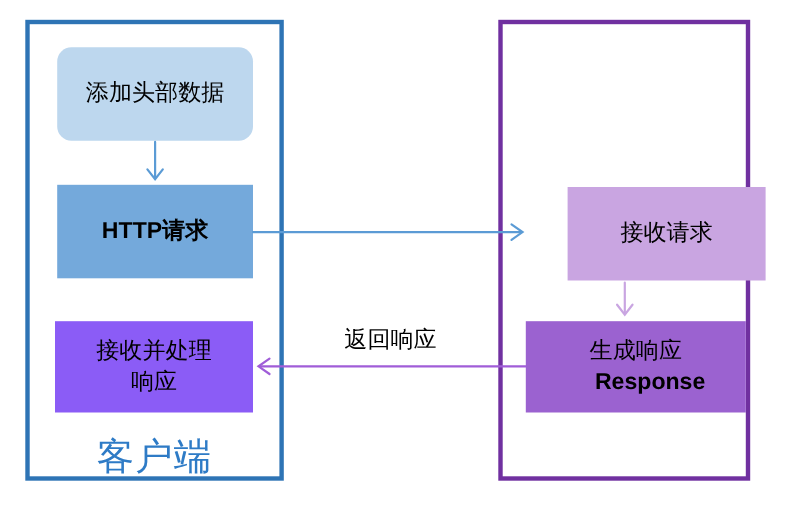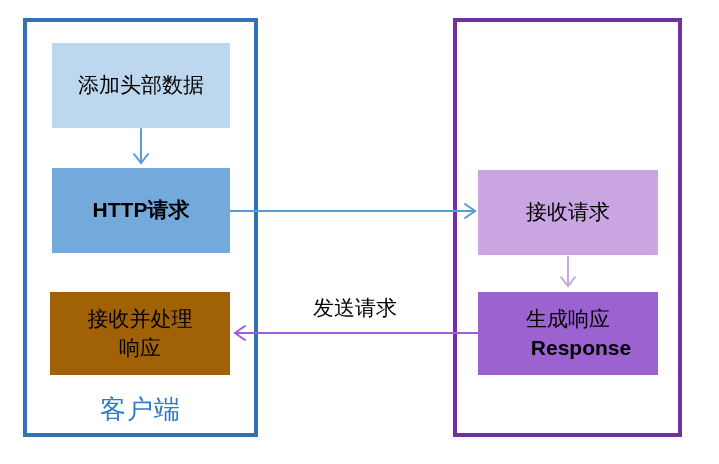--- a/index.html
+++ b/index.html
@@ -27,26 +27,26 @@
     justify-content: center;
     text-align: center;
     color: #000000;
     font-size: 21px;
     line-height: 1.35;
   }
   .c-box1 { left: 52px;  top: 43px;  width: 178px; height: 85px; }
   .c-box2 { left: 52px;  top: 168px; width: 178px; height: 85px; font-weight: bold; }
   .c-box3 { left: 50px;  top: 292px; width: 180px; height: 83px; }
   .s-box1 { left: 478px; top: 170px; width: 180px; height: 85px; }
-  .s-box2 { left: 478px; top: 292px; width: 180px; height: 83px; }
+  .s-box2 { left: 478px; top: 292px; width: 200px; height: 83px; }
   .s-box2 .latin { font-weight: bold; margin-left: 26px; }
   .panel-label {
     position: absolute;
     text-align: center;
-    font-size: 26px;
+    font-size: 34px;
     letter-spacing: 1px;
   }
   .label-client { left: 23px;  top: 392px; width: 235px; }
   .label-server { left: 453px; top: 392px; width: 229px; }
   .arrow-label {
     position: absolute;
     width: 150px;
     text-align: center;
     font-size: 21px;
     color: #000000;
@@ -60,49 +60,49 @@
     pointer-events: none;
   }
 </style>
 </head>
 <body>
 
 <div class="stage">
 
   <div class="panel panel-client" style="border-color: rgb(46, 116, 181);"></div>
 
-  <div class="node c-box1" style="background-color: rgb(189, 215, 238);">
+  <div class="node c-box1" style="background-color: rgb(189, 215, 238); border-radius: 13px;">
     <span>添加头部数据</span>
   </div>
 
   <div class="node c-box2" style="background-color: rgb(116, 169, 219);">
     <span>HTTP请求</span>
   </div>
 
-  <div class="node c-box3" style="background-color: #a16207;">
+  <div class="node c-box3" style="background-color: #8b5cf6;">
     <span>接收并处理</span>
     <span>响应</span>
   </div>
 
   <div class="panel-label label-client" style="color: rgb(46, 123, 198);">客户端</div>
 
   <div class="panel panel-server" style="border-color: rgb(112, 48, 160);"></div>
 
-  <div class="node s-box1" style="background-color: rgb(201, 165, 225);">
+  <div class="node s-box1" style="background-color: rgb(201, 165, 225); margin-left: 38px;">
     <span>接收请求</span>
   </div>
 
   <div class="node s-box2" style="background-color: rgb(155, 98, 208);">
     <span>生成响应</span>
     <span class="latin">Response</span>
   </div>
 
 
 
-  <div class="arrow-label lbl-return">发送请求</div>
+  <div class="arrow-label lbl-return">返回响应</div>
 
   <svg class="overlay" viewBox="0 0 719 464" xmlns="http://www.w3.org/2000/svg">
 
     <g fill="none" stroke-width="2" stroke-linecap="round" stroke="#5B9BD5">
       <path d="M141,129 L141,162"></path>
       <path d="M134,154 L141,163 L148,154"></path>
     </g>
 
     <g fill="none" stroke-width="2" stroke-linecap="round" stroke="#5B9BD5">
       <path d="M230,211 L474,211"></path>

